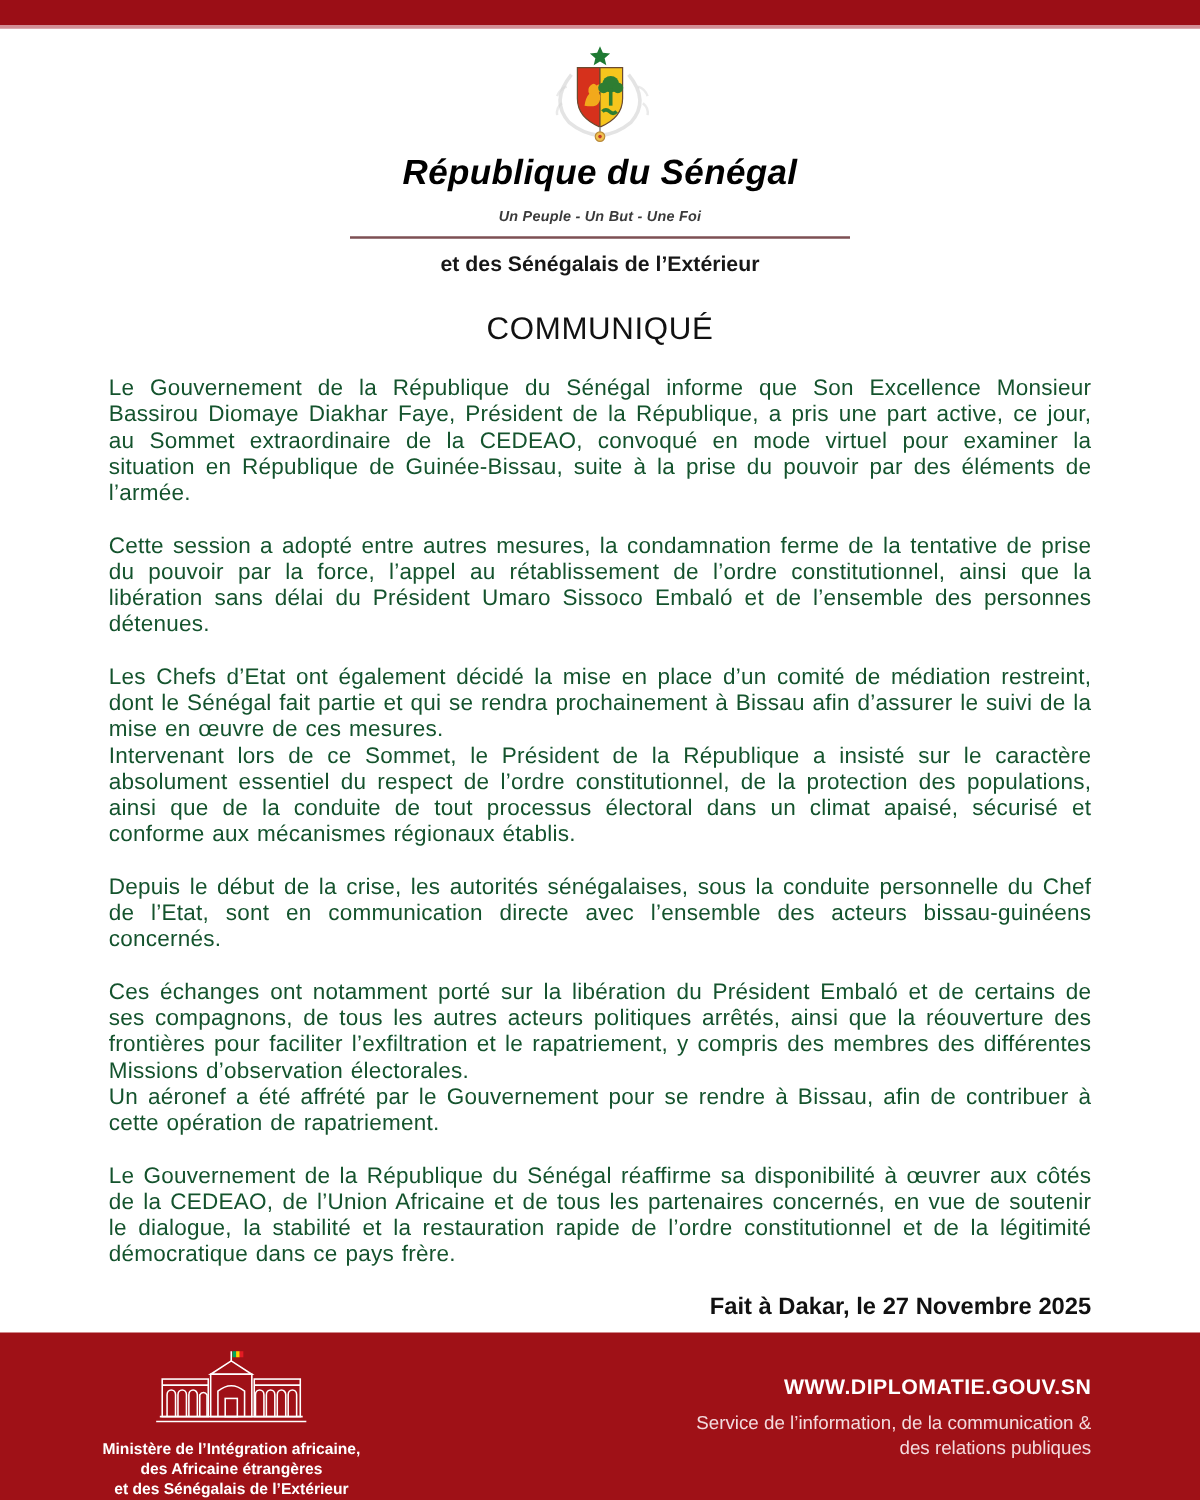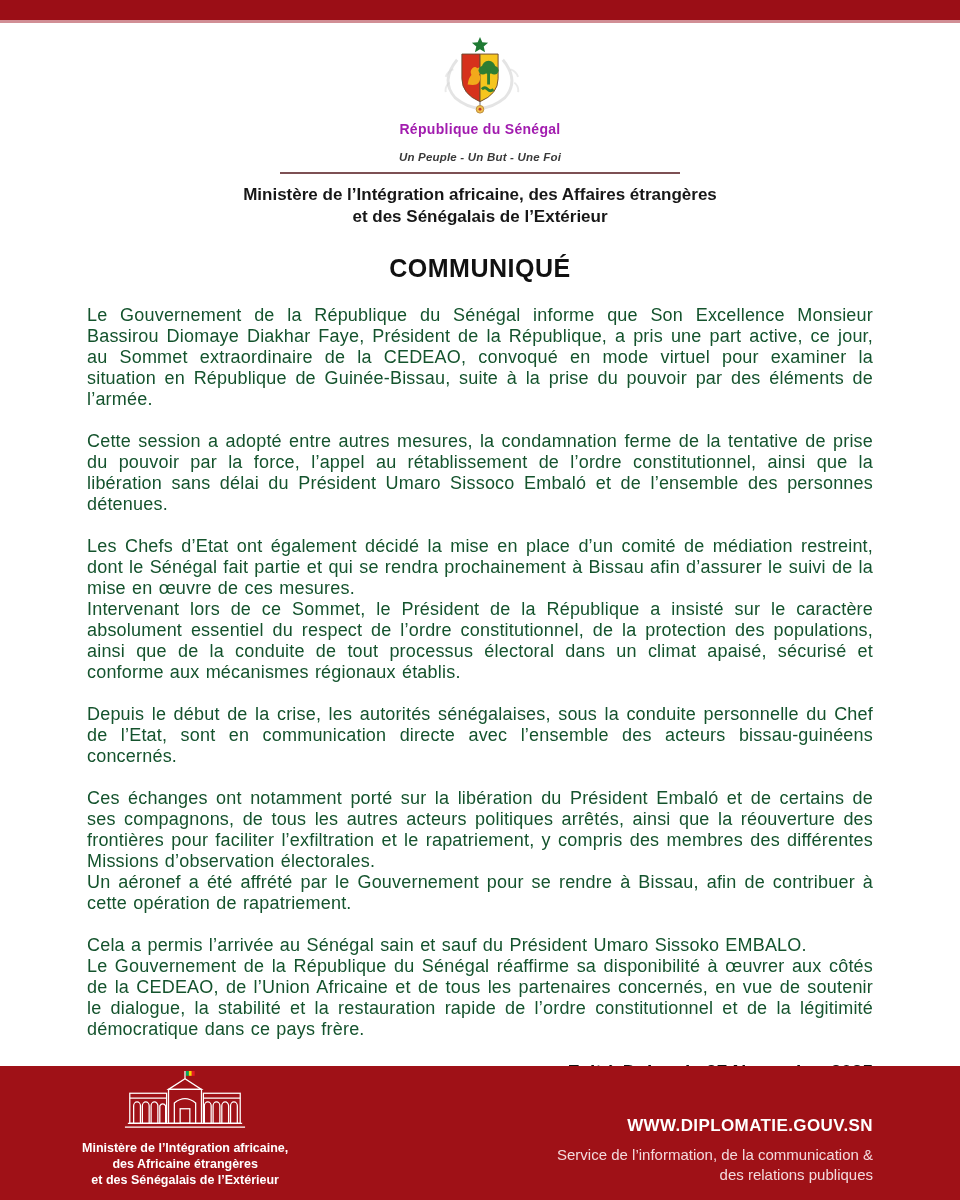--- a/index.html
+++ b/index.html
@@ -13,38 +13,38 @@
     overflow: hidden;
   }
   
   .top-band { width: 100%; height: 20px; background: #9b0e16; }
   .top-band-accent { width: 100%; height: 3px; background: #d18e95; }
 
   
   .header { text-align: center; padding-top: 12px; }
   .emblem { display: inline-block; }
   .republic {
-    font-size: 14px; font-weight: bold; color: #a21caf;
-    letter-spacing: 0.3px; margin-top: 2px;
+    font-size: 28px; font-weight: bold; color: #000000;
+    letter-spacing: 0.3px; margin-top: 2px; font-style: italic;
   }
   .motto {
     font-size: 11.5px; font-weight: bold; font-style: italic;
     color: #3a3a3a; margin-top: 14px; letter-spacing: 0.2px;
   }
   .divider {
     width: 400px; height: 2px; background: #7d5054;
     margin: 9px auto 10px auto;
   }
   .ministry-head {
     font-size: 17px; font-weight: bold; color: #171717; line-height: 22px;
   }
 
   
   .doc-title {
-    text-align: center; font-size: 25px; font-weight: bold;
+    text-align: center; font-size: 25px; font-weight: normal;
     letter-spacing: 0.5px; color: #111; margin-top: 26px;
   }
 
   
   .body-text {
     margin: 22px 87px 0 87px;
     font-size: 18px; line-height: 21px;
     text-align: justify;
     letter-spacing: 0.2px;
     word-spacing: 1px;
@@ -58,29 +58,29 @@
   }
 
   
   .footer {
     position: absolute; left: 0; bottom: 0;
     width: 100%; height: 134px;
     background: #9f1117;
     display: flex; justify-content: space-between;
   }
   .footer-left {
-    margin-left: 82px; padding-top: 4px;
+    margin-left: 82px; padding-top: 14px;
     display: flex; flex-direction: column; align-items: center;
   }
   .footer-ministry {
     color: #ffffff; font-weight: bold; font-size: 12.5px;
     text-align: center; line-height: 16px; margin-top: 4px;
   }
   .footer-right {
-    margin-right: 87px; padding-top: 50px;
+    margin-right: 87px; padding-top: 34px;
     text-align: right; color: #ffffff;
   }
   .footer-site { font-weight: bold; font-size: 17px; letter-spacing: 0.4px; }
   .footer-service { font-size: 15px; line-height: 20px; margin-top: 9px; color: #f3dadd; }
 </style>
 </head>
 <body>
 
 <div class="page">
 
@@ -110,36 +110,34 @@
 
         <line x1="50" y1="70" x2="50" y2="74" stroke="#9a9a9a" stroke-width="1.5"></line>
         <circle cx="50" cy="78" r="4" fill="#f2c14e" stroke="#b98a3a" stroke-width="1"></circle>
         <circle cx="50" cy="78" r="1.5" fill="#c0392b"></circle>
       </svg>
     </span>
     <div class="republic">République du Sénégal</div>
     <div class="motto">Un Peuple - Un But - Une Foi</div>
     <div class="divider"></div>
     <div class="ministry-head">
-      <div>Ministère de l’Intégration africaine, des Affaires étrangères</div>
       <div>et des Sénégalais de l’Extérieur</div>
     </div>
   </div>
 
   <div class="doc-title">COMMUNIQUÉ</div>
 
   <div class="body-text">
     <p class="mb">Le Gouvernement de la République du Sénégal informe que Son Excellence Monsieur Bassirou Diomaye Diakhar Faye, Président de la République, a pris une part active, ce jour, au Sommet extraordinaire de la CEDEAO, convoqué en mode virtuel pour examiner la situation en République de Guinée-Bissau, suite à la prise du pouvoir par des éléments de l’armée.</p>
     <p class="mb">Cette session a adopté entre autres mesures, la condamnation ferme de la tentative de prise du pouvoir par la force, l’appel au rétablissement de l’ordre constitutionnel, ainsi que la libération sans délai du Président Umaro Sissoco Embaló et de l’ensemble des personnes détenues.</p>
     <p>Les Chefs d’Etat ont également décidé la mise en place d’un comité de médiation restreint, dont le Sénégal fait partie et qui se rendra prochainement à Bissau afin d’assurer le suivi de la mise en œuvre de ces mesures.</p>
     <p class="mb">Intervenant lors de ce Sommet, le Président de la République a insisté sur le caractère absolument essentiel du respect de l’ordre constitutionnel, de la protection des populations, ainsi que de la conduite de tout processus électoral dans un climat apaisé, sécurisé et conforme aux mécanismes régionaux établis.</p>
     <p class="mb">Depuis le début de la crise, les autorités sénégalaises, sous la conduite personnelle du Chef de l’Etat, sont en communication directe avec l’ensemble des acteurs bissau-guinéens concernés.</p>
     <p>Ces échanges ont notamment porté sur la libération du Président Embaló et de certains de ses compagnons, de tous les autres acteurs politiques arrêtés, ainsi que la réouverture des frontières pour faciliter l’exfiltration et le rapatriement, y compris des membres des différentes Missions d’observation électorales.</p>
     <p class="mb">Un aéronef a été affrété par le Gouvernement pour se rendre à Bissau, afin de contribuer à cette opération de rapatriement.</p>
-    <p>Cela a permis l’arrivée au Sénégal sain et sauf du Président Umaro Sissoko EMBALO.</p>
     <p>Le Gouvernement de la République du Sénégal réaffirme sa disponibilité à œuvrer aux côtés de la CEDEAO, de l’Union Africaine et de tous les partenaires concernés, en vue de soutenir le dialogue, la stabilité et la restauration rapide de l’ordre constitutionnel et de la légitimité démocratique dans ce pays frère.</p>
   </div>
 
   <div class="dateline">Fait à Dakar, le 27 Novembre 2025</div>
 
   <div class="footer">
     <div class="footer-left">
       <span>
         <svg width="128" height="62" viewBox="0 0 130 64">
           <g stroke="#ffffff" stroke-width="1.3" fill="none">

